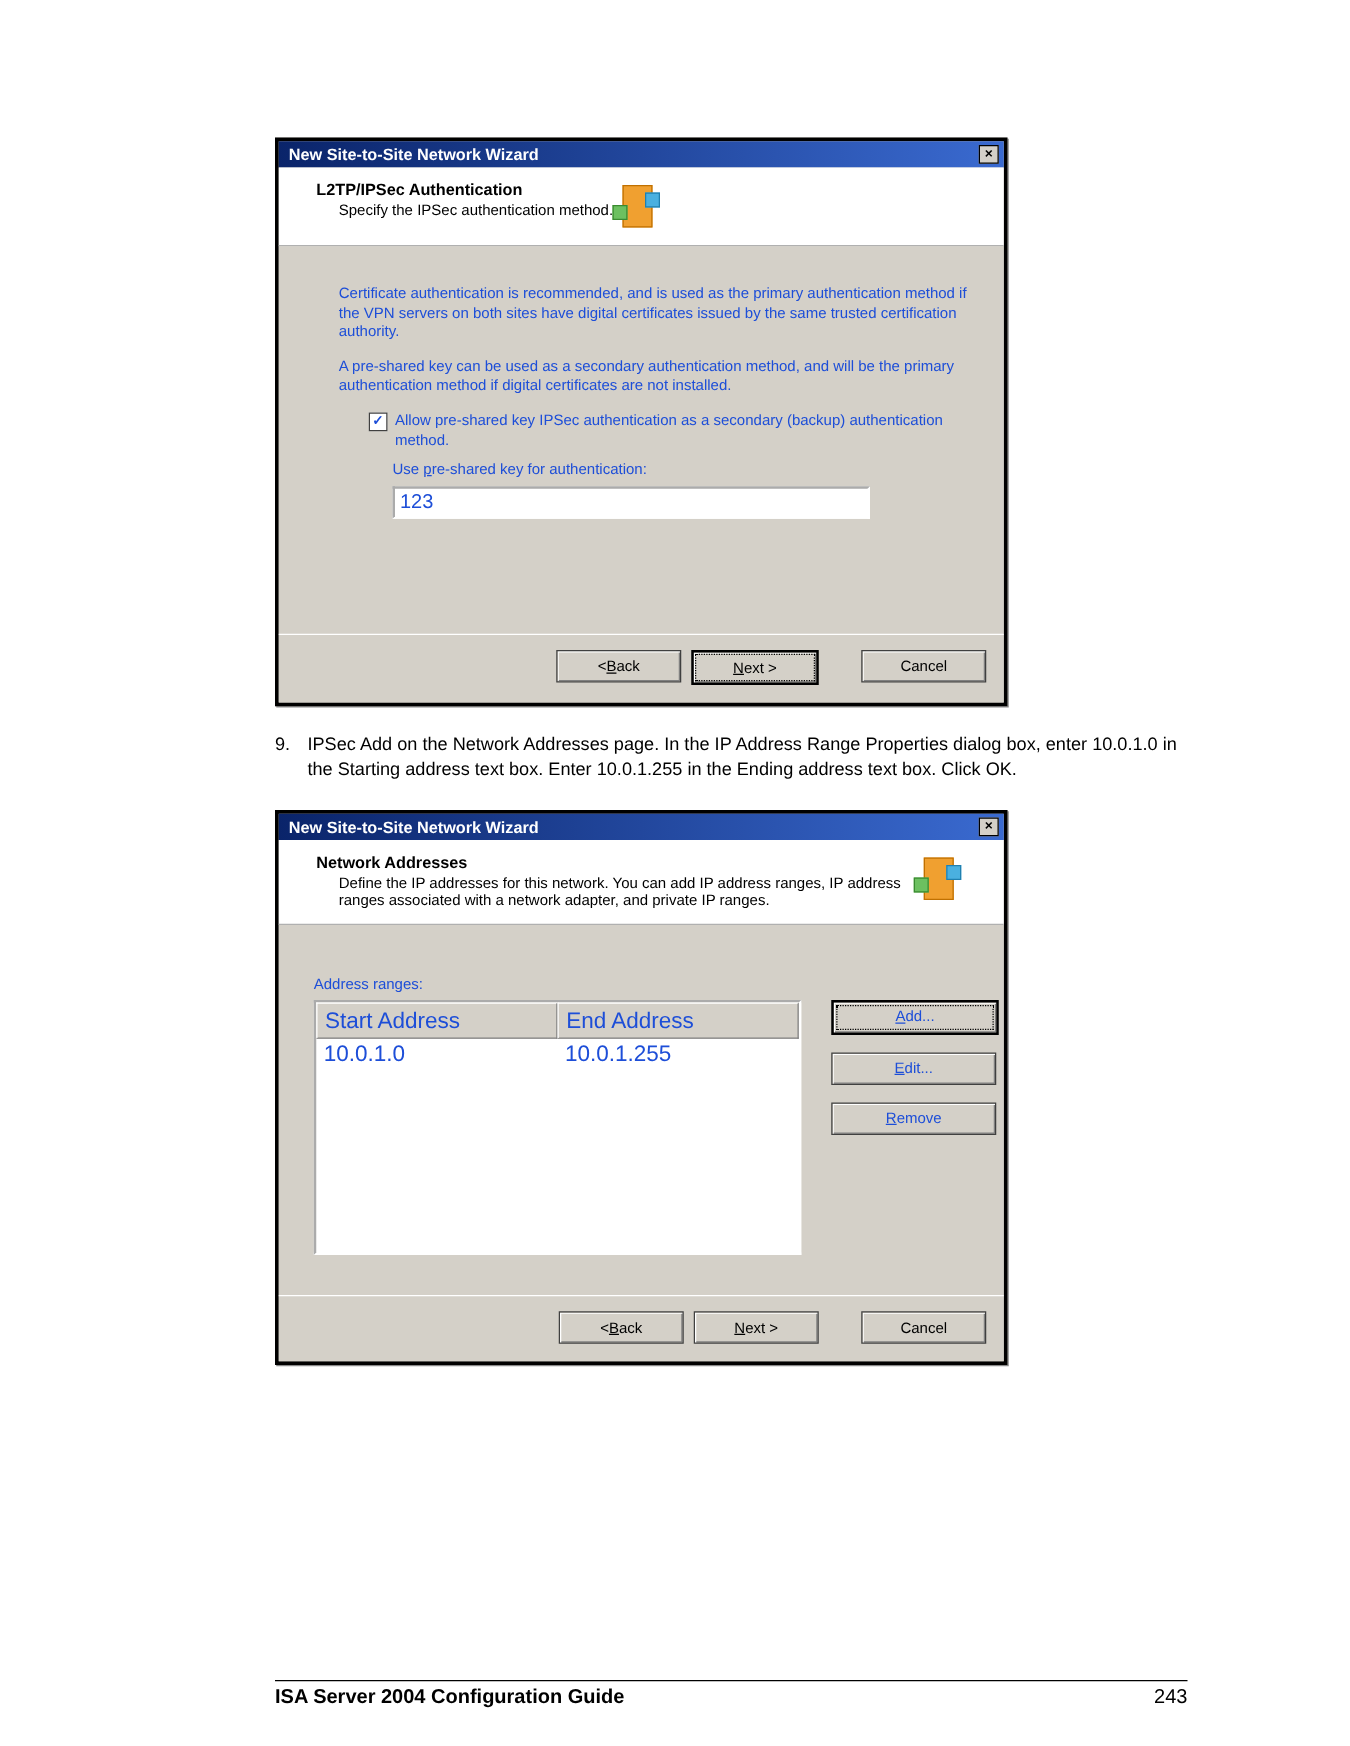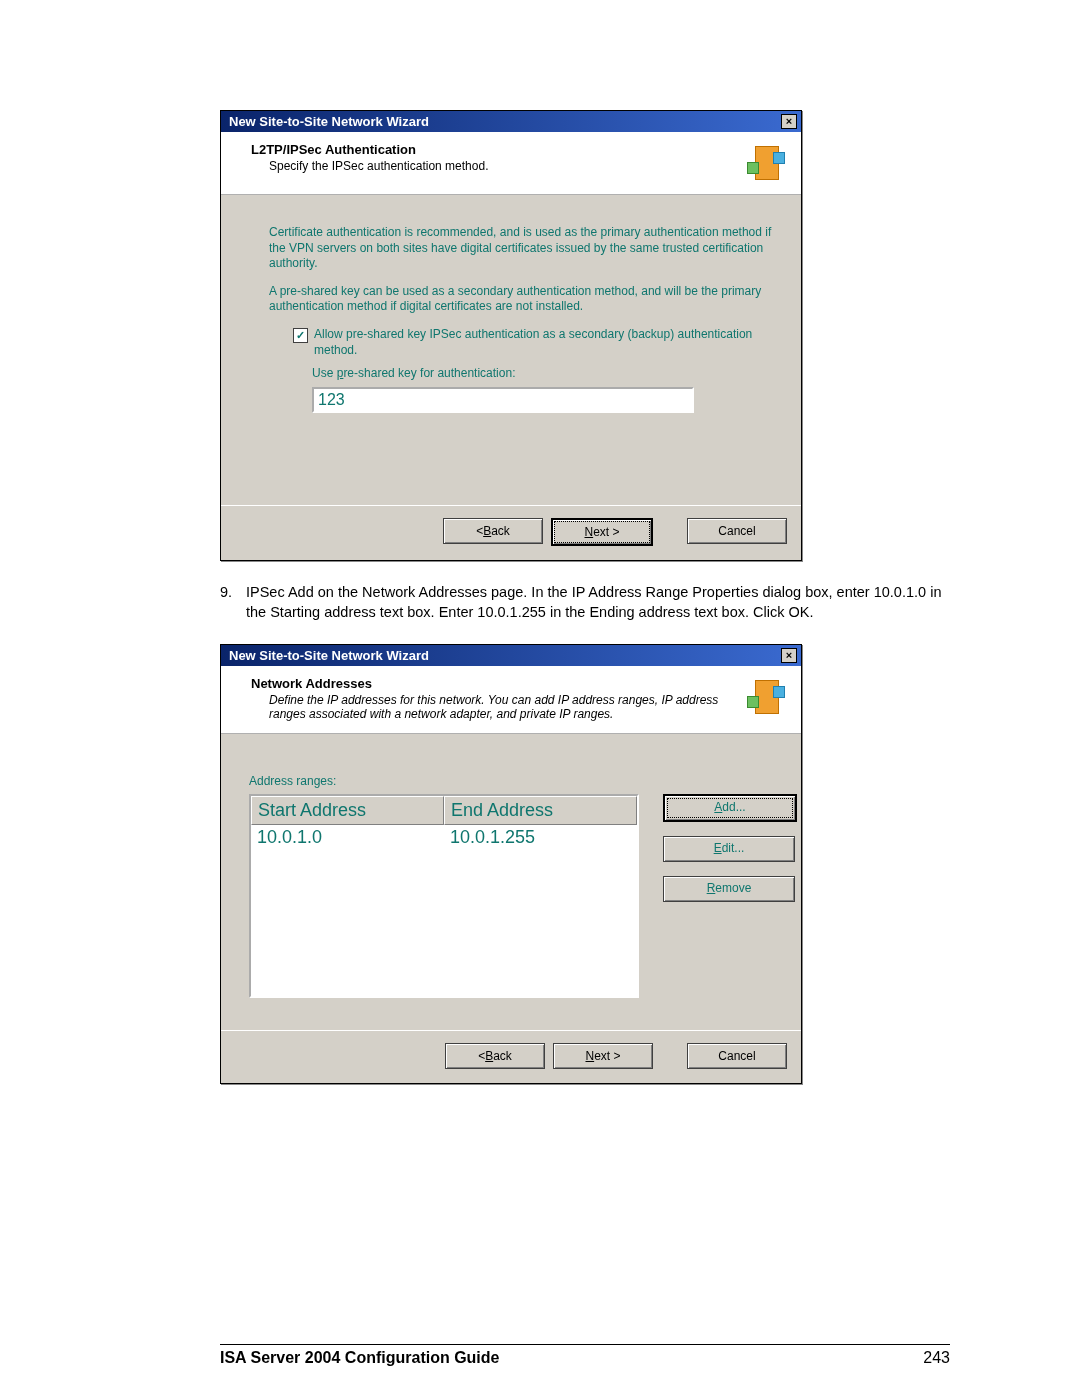--- a/index.html
+++ b/index.html
@@ -12,21 +12,21 @@
   }
   .page {
     width: 1080px;
     height: 1397px;
     position: relative;
     box-sizing: border-box;
     padding: 110px 130px 0 220px;
   }
   .dialog {
     width: 580px;
-    border: 1px solid #000000;
+    border: 3px solid #000000;
     background: #d4d0c8;
     margin-bottom: 22px;
     box-shadow: 1px 1px 0 #888;
   }
   .titlebar {
     background: linear-gradient(to right, #0a246a, #3a6ad0);
     color: #fff;
     font-weight: bold;
     font-size: 13px;
     padding: 3px 4px 3px 8px;
@@ -48,21 +48,20 @@
     font-family: "Arial", sans-serif;
     display: flex;
     align-items: center;
     justify-content: center;
   }
   .header-panel {
     background: #fff;
     padding: 10px 14px 12px 30px;
     display: flex;
     align-items: flex-start;
-    justify-content: space-between;
     border-bottom: 1px solid #b0b0b0;
   }
   .header-text .h-title {
     font-weight: bold;
     font-size: 13px;
     margin-bottom: 2px;
   }
   .header-text .h-sub {
     font-size: 12px;
     margin-left: 18px;
@@ -101,21 +100,21 @@
     height: 10px;
     background: #6cc060;
     border: 1px solid #3a8a30;
   }
   .body-area {
     background: #d4d0c8;
     padding: 30px 28px 20px 48px;
     min-height: 260px;
     font-size: 12px;
     line-height: 1.3;
-    color: #0f766e;
+    color: #1d4ed8;
   }
   .body-area p { margin: 0 0 12px 0; }
   .checkbox-row {
     display: flex;
     align-items: flex-start;
     margin-left: 24px;
     margin-bottom: 8px;
   }
   .checkbox-row .cb {
     width: 13px;
@@ -305,21 +304,21 @@
   </div>
 
   <div class="dialog">
     <div class="titlebar">
       <span>New Site-to-Site Network Wizard</span>
       <span class="close">×</span>
     </div>
     <div class="header-panel">
       <div class="header-text">
         <div class="h-title">Network Addresses</div>
-        <div class="h-sub" style="margin-left:18px; max-width:460px;font-style:italic;">Define the IP addresses for this network. You can add IP address ranges, IP address ranges associated with a network adapter, and private IP ranges.</div>
+        <div class="h-sub" style="margin-left:18px; max-width:460px;">Define the IP addresses for this network. You can add IP address ranges, IP address ranges associated with a network adapter, and private IP ranges.</div>
       </div>
       <div class="wizard-icon">
           <span class="sq2"></span>
         </div>
     </div>
     <div class="body-area" style="padding:16px 28px 20px 28px;">
       <div class="addr-label">Address ranges:</div>
       <div class="addr-table-wrap">
         <div class="addr-table">
           <div class="thead">

